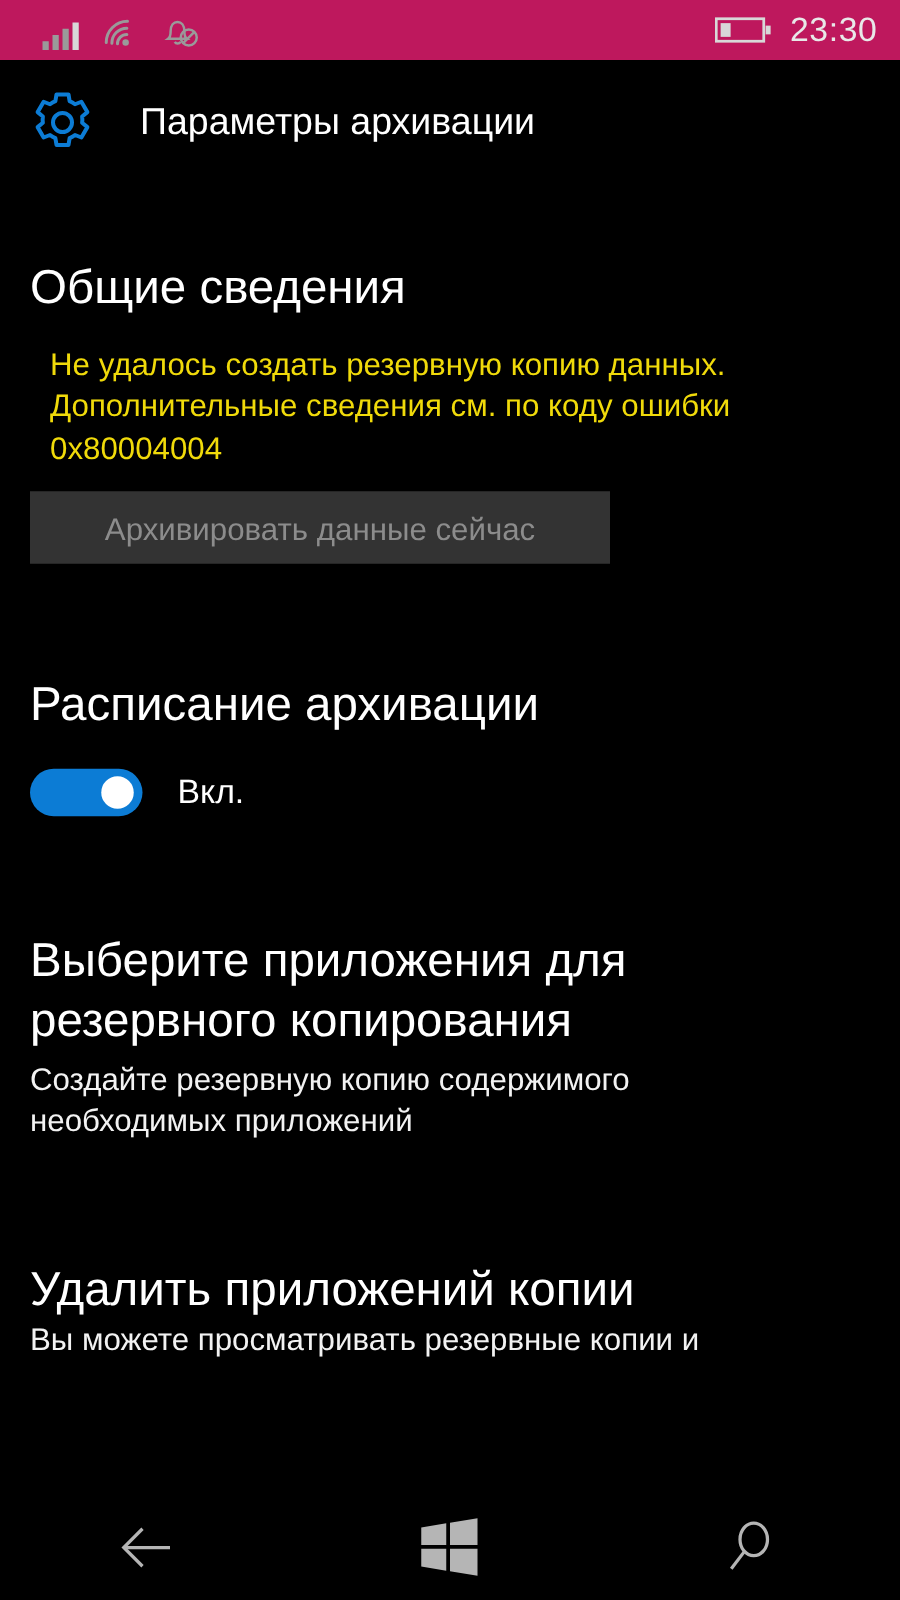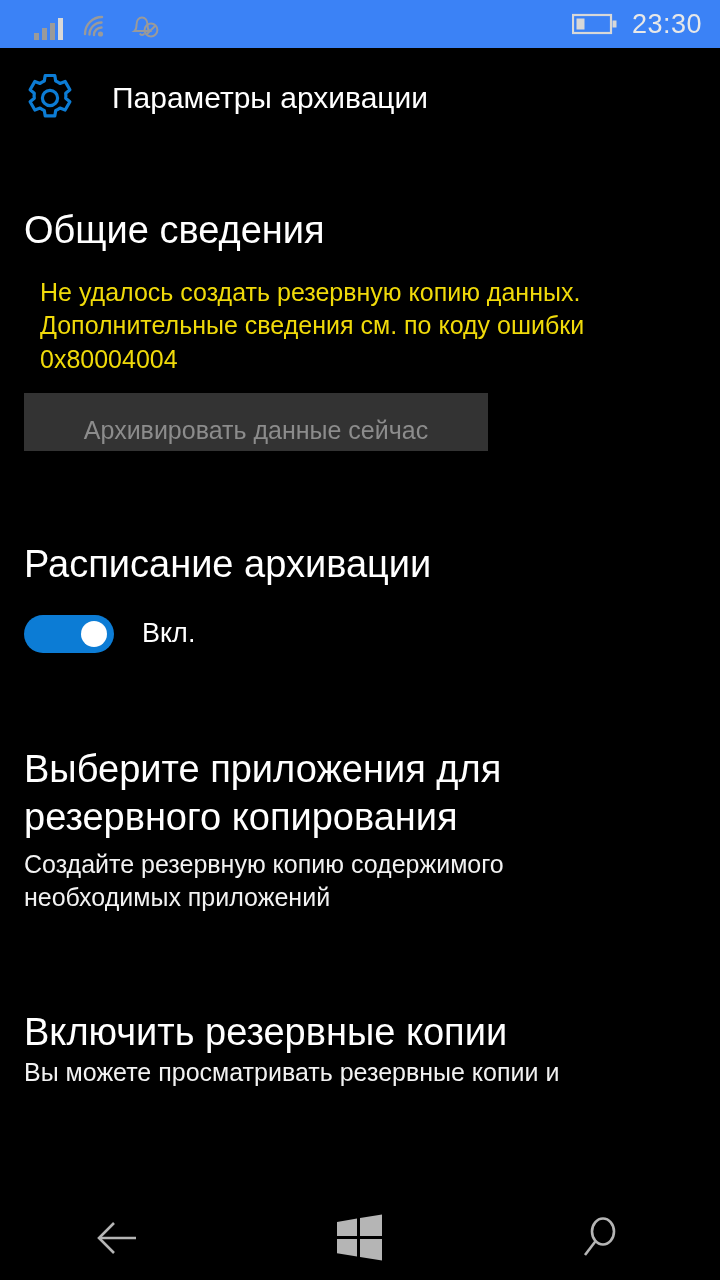--- a/index.html
+++ b/index.html
@@ -15,21 +15,21 @@
     color: #ffffff;
     position: relative;
   }
 
   
   #status-bar {
     position: absolute;
     top: 0; left: 0;
     width: 720px;
     height: 48px;
-    background: #3b82f6;
+    background: #be185d;
     display: flex;
     align-items: center;
     box-sizing: border-box;
     padding: 0 18px 0 34px;
   }
   #status-left {
     display: flex;
     align-items: flex-end;
     gap: 18px;
     height: 32px;
@@ -123,21 +123,21 @@
     margin-top: 16px;
     width: 464px;
     height: 58px;
     background: #333333;
     color: #8c8c8c;
     border: none;
     font-family: inherit;
     font-size: 25px;
     text-align: center;
     line-height: 58px;
-    padding: 8px;
+    padding: 2px;
   }
 
   .toggle-row {
     display: flex;
     align-items: center;
     margin-top: 26px;
   }
   .toggle {
     width: 90px;
     height: 38px;
@@ -260,21 +260,21 @@
       <div class="toggle-label">Вкл.</div>
     </div>
   </div>
 
   <div class="section" style="margin-top:92px;">
     <div class="sec-head wrap">Выберите приложения для резервного копирования</div>
     <div class="sec-sub wrap" style="margin-top:6px;">Создайте резервную копию содержимого необходимых приложений</div>
   </div>
 
   <div class="section" style="margin-top:94px;">
-    <div class="sec-head">Включить резервные копии</div>
+    <div class="sec-head">Удалить приложений копии</div>
     <div class="sec-sub" style="margin-top:0;">Вы можете просматривать резервные копии и</div>
   </div>
 </div>
 
 <div id="nav-bar">
   <div class="nav-btn">
     <span style="display:block;">
       <svg width="56" height="46" viewBox="0 0 56 46">
         <g fill="none" stroke="#b5b5b5" stroke-width="2.6">
           <line x1="8" y1="23" x2="44" y2="23"></line>

